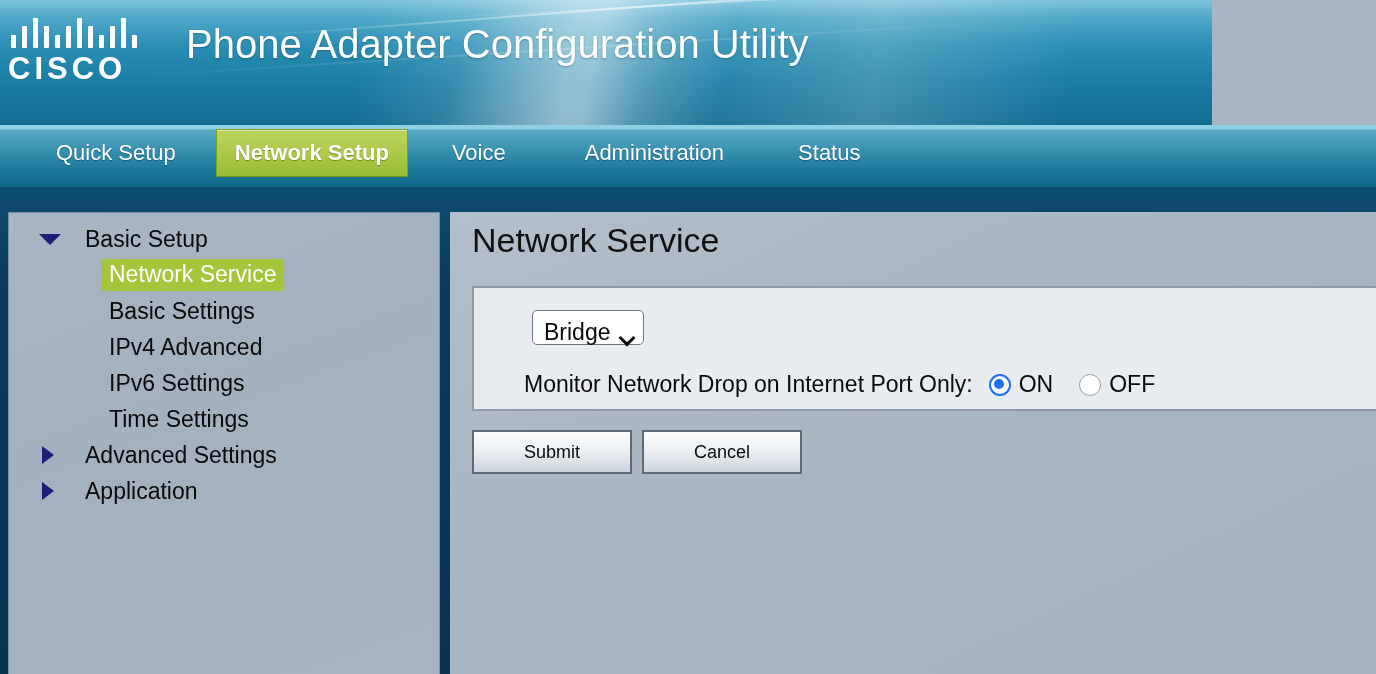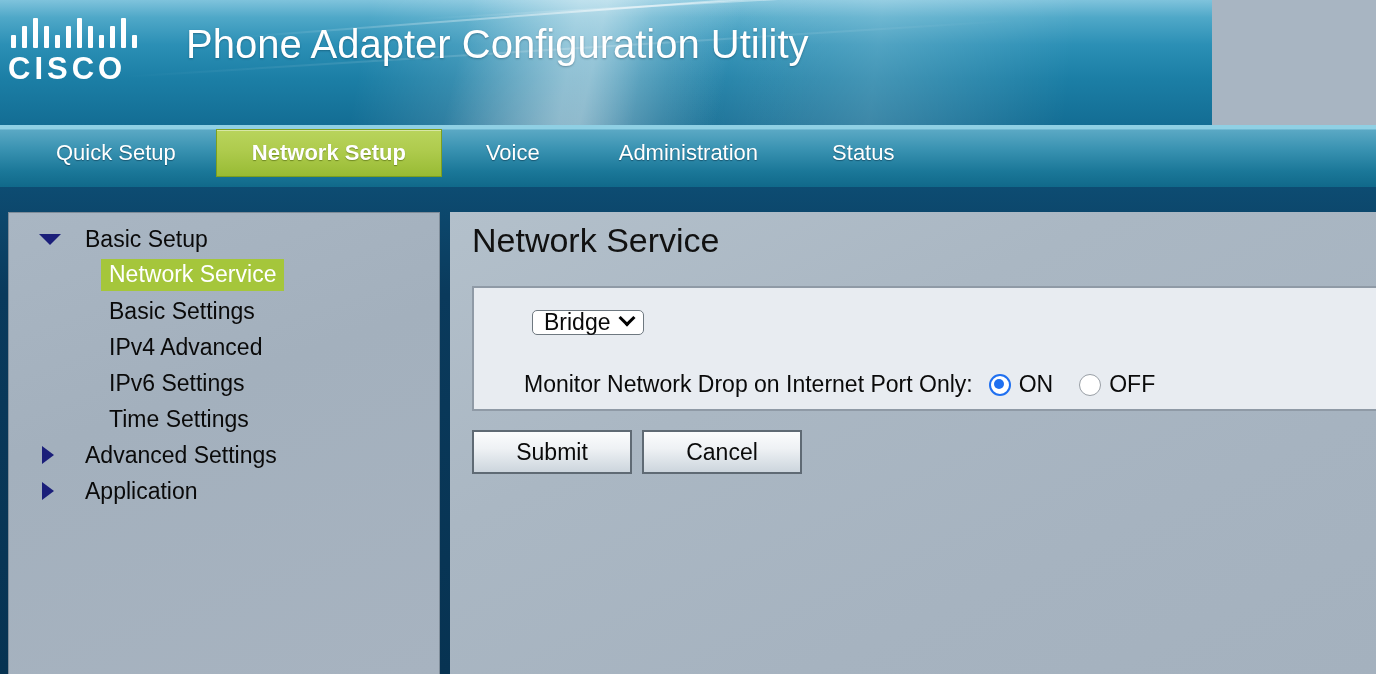--- a/index.html
+++ b/index.html
@@ -107,21 +107,21 @@
   }
   .nav-tab.active {
     background: linear-gradient(180deg, #b9d45c 0%, #aecb4d 45%, #98bb34 100%);
     border: 1px solid #7d9f1e;
     font-weight: bold;
     color: #ffffff;
     text-shadow: 0 1px 1px rgba(70,90,10,0.55);
     box-shadow: inset 0 1px 0 rgba(255,255,255,0.45);
   }
   .nav-tab.t-quick  { padding: 0 40px 0 46px; }
-  .nav-tab.t-net    { padding: 0 35px; }
+  .nav-tab.t-net    { padding: 0 18px; }
   .nav-tab.t-voice  { padding: 0 35px 0 44px; text-align: center; }
   .nav-tab.t-admin  { padding: 0 38px 0 44px; }
   .nav-tab.t-status { padding: 0 30px 0 36px; }
 
   
   .page-body {
     position: absolute;
     left: 0; top: 187px;
     width: 1376px; height: 487px;
     background: linear-gradient(180deg, #0d4c72 0%, #0a3a5c 22%, #073352 100%);
@@ -216,23 +216,23 @@
   .form-label {
     font-size: 23px;
     color: #0a0a0a;
     line-height: 1;
   }
   .select-box {
     margin-left: 8px;
     background: #ffffff;
     border: 1.5px solid #6e7880;
     border-radius: 5px;
-    height: 25px;
-    display: flex;
-    align-items: flex-start;
+    height: 35px;
+    display: flex;
+    align-items: flex-end;
     padding: 0 9px 0 11px;
     cursor: pointer;
   }
   .select-value {
     font-size: 23px;
     color: #0a0a0a;
     line-height: 1;
   }
   .select-caret {
     margin-left: 11px;
@@ -295,21 +295,21 @@
     left: 22px; top: 218px;
     display: flex;
   }
   .btn {
     width: 160px; height: 44px;
     background: linear-gradient(180deg, #fbfcfd 0%, #eef1f4 42%, #ccd5dd 100%);
     border: 2px solid #5f6a74;
     display: flex;
     align-items: center;
     justify-content: center;
-    font-size: 23px;
+    font-size: 18px;
     color: #0a0a0a;
     cursor: pointer;
     margin-right: 10px;
     font-family: "Liberation Sans", sans-serif;
   }
   .btn:last-child { margin-right: 0; }
 </style>
 </head>
 <body>
 

